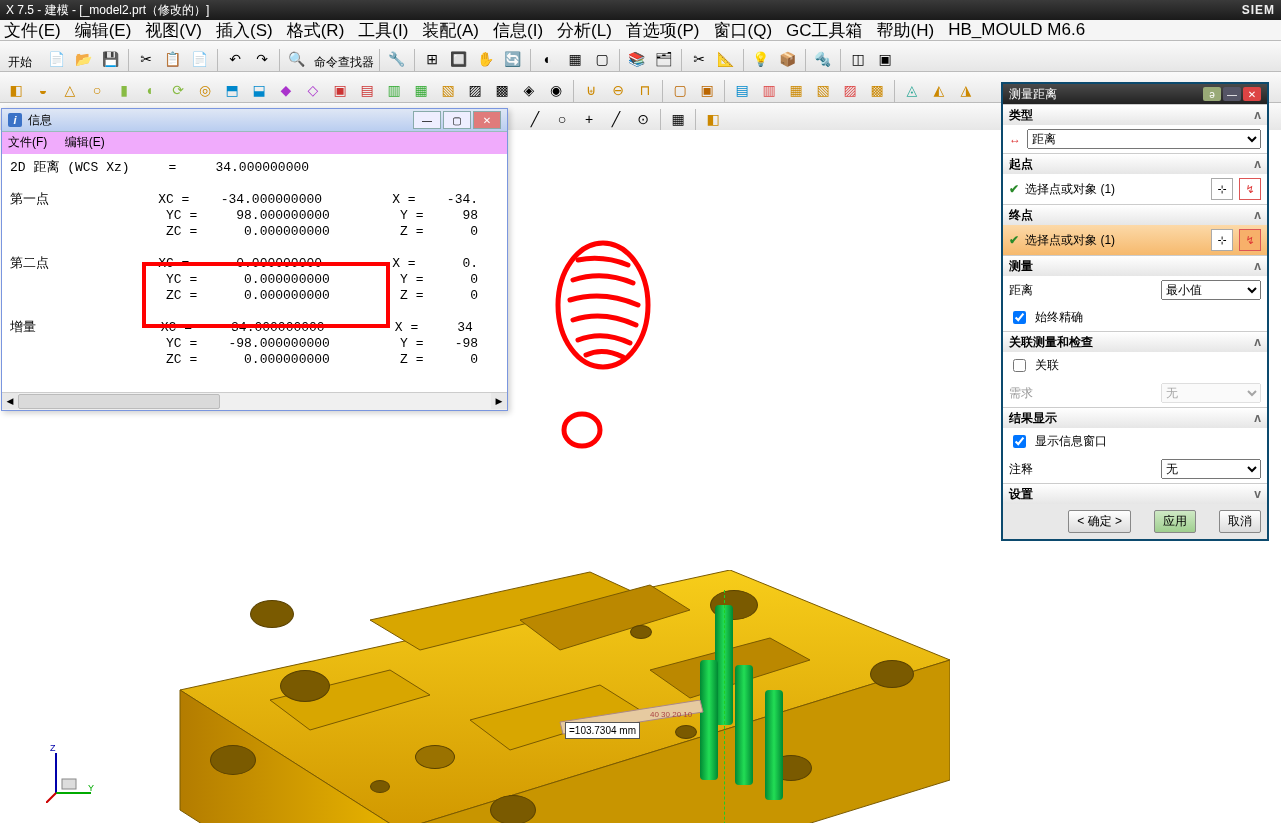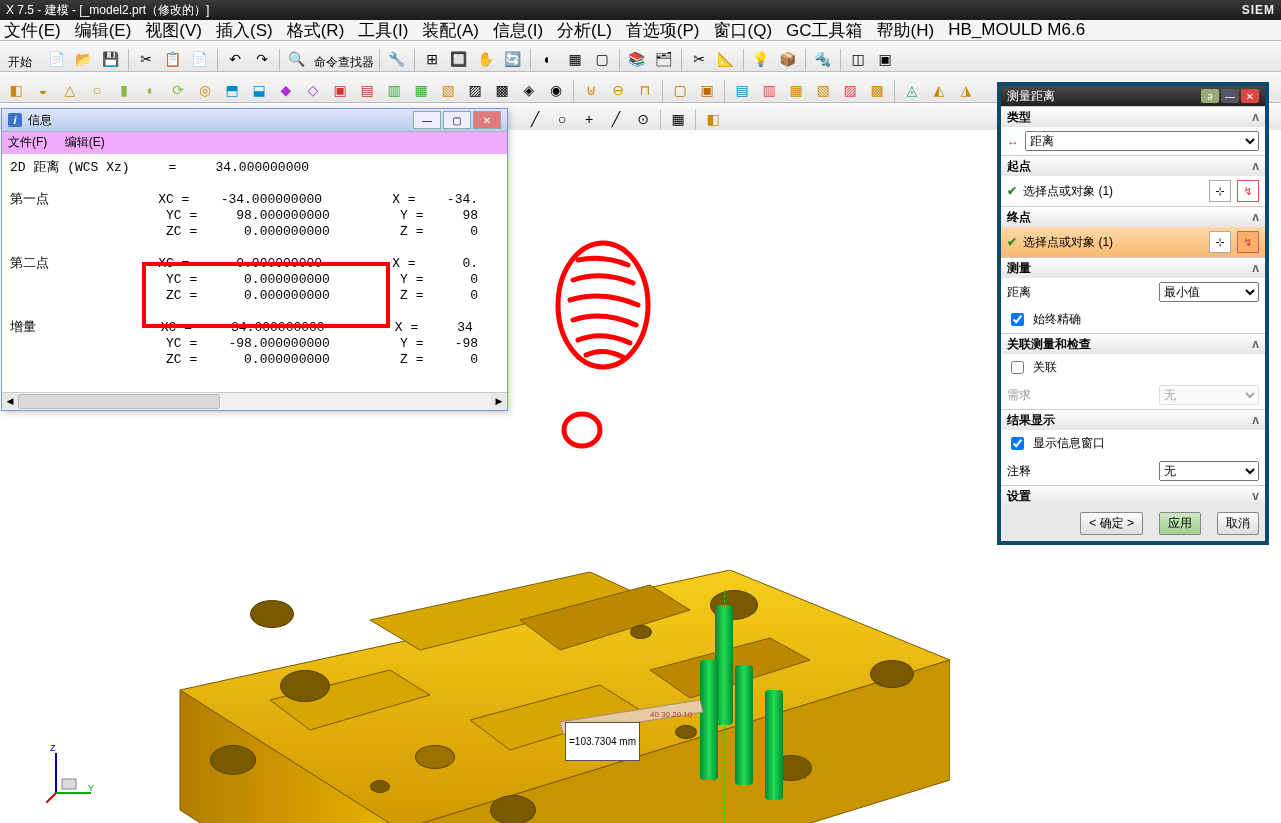--- a/index.html
+++ b/index.html
@@ -20,44 +20,44 @@
 .infowin .ctrls .close{background:#e07b7b;color:#fff}
 .infowin .submenu{height:18px;padding:2px 6px;font-size:12px;background:#f0abfc}
 .infowin .submenu span{margin-right:14px}
 .infowin .body{padding:6px 8px 24px 8px;font-family:"Courier New",monospace;font-size:13px;white-space:pre;line-height:16px;position:relative;overflow:hidden}
 .redbox{position:absolute;border:4px solid #f00;left:142px;top:262px;width:240px;height:58px;z-index:12;pointer-events:none}
 .scrollbar-h{height:17px;background:#f0f0f0;border-top:1px solid #ccc;position:relative}
 .scrollbar-h .thumb{position:absolute;left:16px;top:1px;height:13px;width:200px;background:#dadada;border:1px solid #bbb;border-radius:2px}
 .scrollbar-h .arrow{position:absolute;top:0;width:16px;height:16px;background:#e8e8e8;display:flex;align-items:center;justify-content:center;font-size:9px}
 .scrollbar-h .arrow.l{left:0}.scrollbar-h .arrow.r{right:0}
 
-.panel{position:absolute;right:12px;top:82px;width:264px;border:4px solid #0c4a6e;background:#f0f0f0;z-index:20;font-size:12px}
+.panel{position:absolute;right:12px;top:82px;width:264px;border:2px solid #0c4a6e;background:#f0f0f0;z-index:20;font-size:12px}
 .panel .phead{height:20px;background:linear-gradient(#4a4a4a,#222);color:#fff;display:flex;align-items:center;padding:0 6px}
 .panel .phead .pctrls{margin-left:auto;display:flex;gap:2px}
 .panel .phead .pctrls div{width:18px;height:14px;border-radius:2px;display:flex;align-items:center;justify-content:center;font-size:10px}
 .panel .phead .pctrls .min{background:#9a7}
 .panel .phead .pctrls .max{background:#556;color:#fff}
 .panel .phead .pctrls .x{background:#d44;color:#fff}
 .panel .sec{border-top:1px solid #ccc}
 .panel .shead{height:20px;background:linear-gradient(#fff,#e6e6e6);display:flex;align-items:center;padding:0 6px;font-weight:bold}
 .panel .shead .chev{margin-left:auto;color:#666}
 .panel .srow{padding:4px 6px;display:flex;align-items:center;gap:6px;background:#fff}
 .panel .srow.orange{background:linear-gradient(#fcd9a8,#f6b96d)}
 .panel select,.panel input[type=text]{font-size:12px}
 .panel select{height:20px}
-.panel .btnrow{padding:6px;display:flex;justify-content:flex-end;gap:16px;background:#e8e8e8}
+.panel .btnrow{padding:6px;display:flex;justify-content:flex-end;gap:23px;background:#e8e8e8}
 .panel .btn{border:1px solid #888;background:linear-gradient(#fefefe,#dcdcdc);padding:2px 8px;border-radius:2px;font-size:12px}
 .panel .btn.gr{background:linear-gradient(#cfe9c5,#9fcf8f)}
 .checkmark{color:#2a8a2a;font-weight:bold}
 .miniico{width:20px;height:20px;border:1px solid #aaa;background:#fff;display:flex;align-items:center;justify-content:center;font-size:11px;margin-left:auto}
 .miniico.red{border-color:#d55;color:#d33}
 
 .mold{position:absolute;left:170px;top:440px;width:780px;height:380px}
 .cyl{position:absolute;width:18px;border-radius:4px;background:linear-gradient(90deg,#083,#2d5,#083)}
-.dim{position:absolute;background:#fff;border:1px solid #555;padding:13px 3px;font-size:10px}
+.dim{position:absolute;background:#fff;border:1px solid #555;padding:2px 3px;font-size:10px}
 .csys{position:absolute;left:46px;bottom:20px;width:50px;height:60px}
 .sketch{position:absolute;pointer-events:none}
 .hole{position:absolute;border-radius:50%;background:#7a5a00;border:1px solid #5a4200}
 </style>
 </head>
 <body>
 
 <div class="titlebar">
   <span>X 7.5 - 建模 - [_model2.prt（修改的）]</span>
   <span class="siem">SIEM</span>

